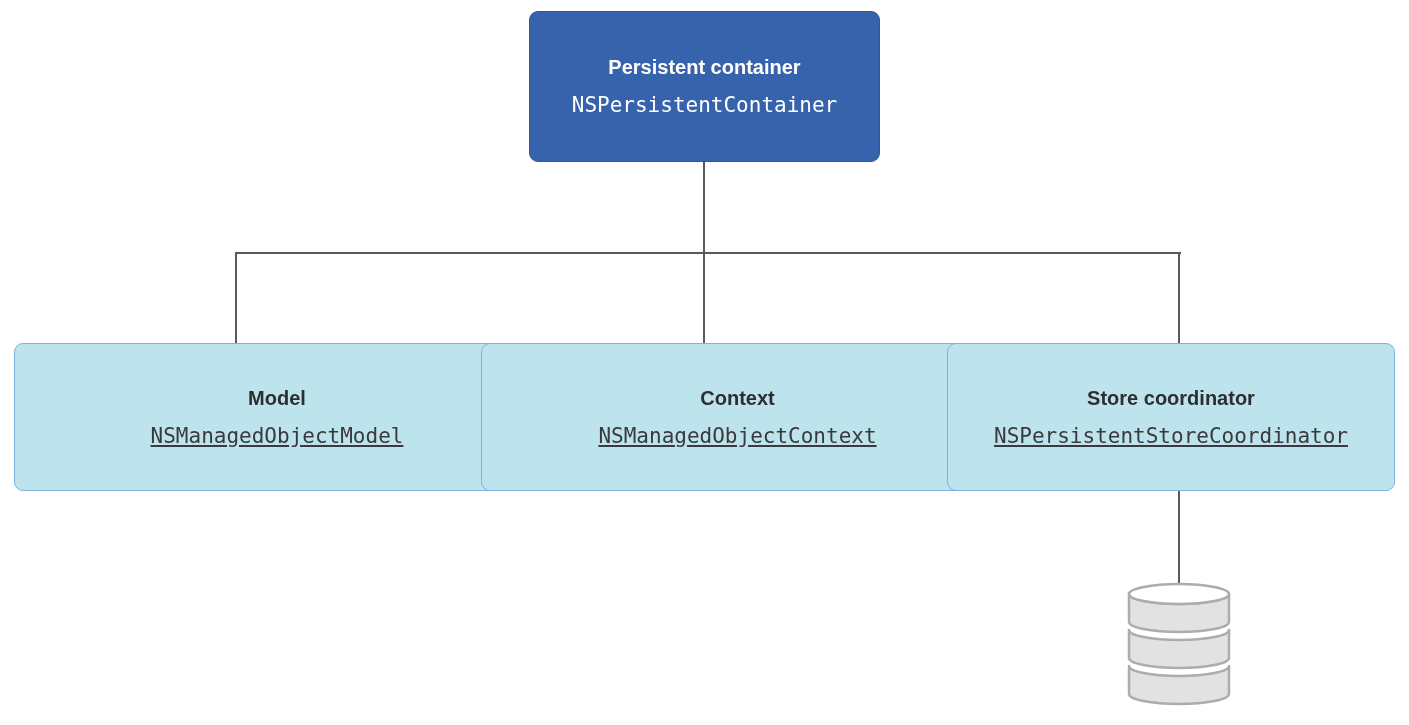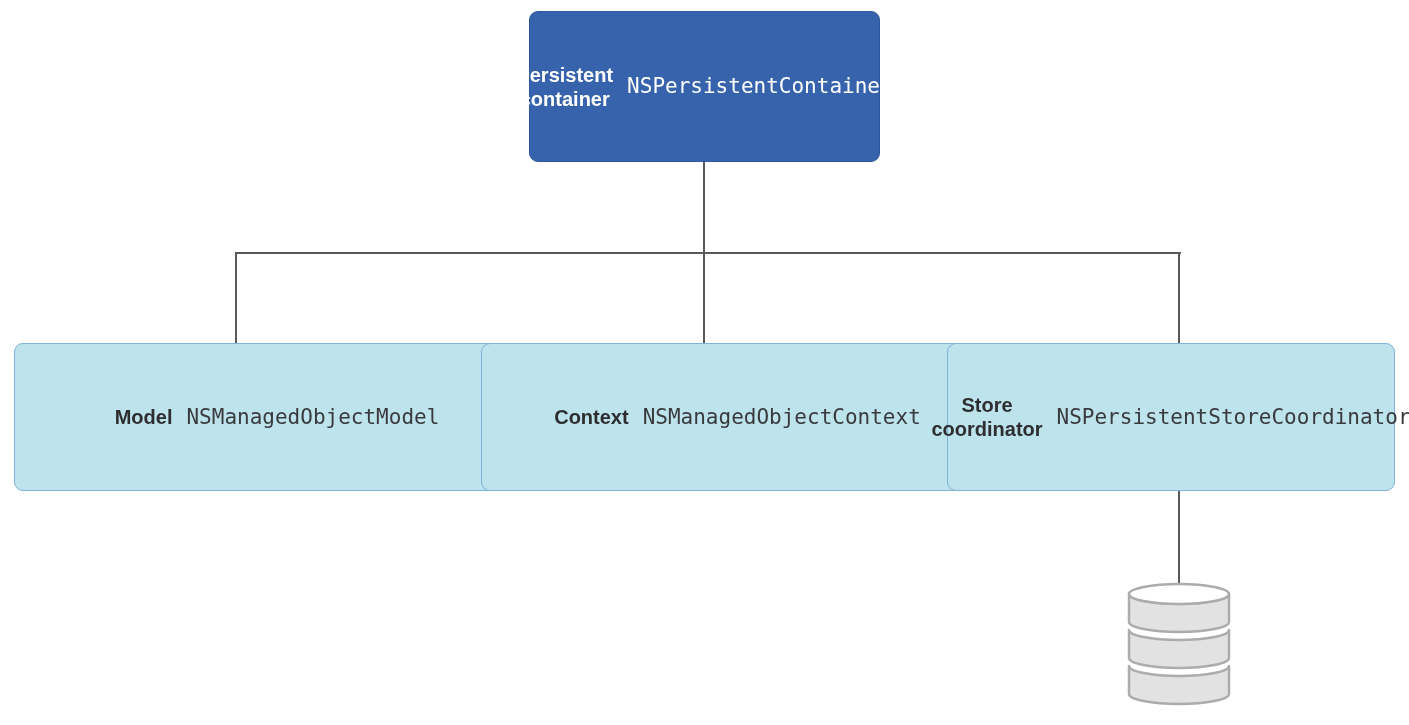--- a/index.html
+++ b/index.html
@@ -21,21 +21,21 @@
     position:relative;
     width:1409px;
     height:725px;
     background:var(--color-background);
     font-family:"Liberation Sans", sans-serif;
     overflow:hidden;
   }
   .node{
     position:absolute;
     display:flex;
-    flex-direction:row;
+    flex-direction:column;
     align-items:center;
     justify-content:center;
     gap:14px;
     border-radius:9px;
     text-align:center;
   }
   .node .title{
     font-weight:bold;
     font-size:20px;
     line-height:24px;
@@ -51,21 +51,21 @@
     border:1px solid var(--color-root-border);
   }
   .node-root .title{color:var(--color-root-text);}
   .node-root .code{color:var(--color-root-text);}
   .node-child{
     height:148px; top:343px;
     background:var(--color-child-fill);
     border:1.5px solid var(--color-child-border);
   }
   .node-child .title{color:var(--color-child-title);}
-  .node-child .code{color:var(--color-child-code);}
+  .node-child .code{color:var(--color-child-code);text-decoration:underline;}
   .node-model{left:14px; width:526px;}
   .node-context{left:481px; width:513px;}
   .node-store{left:947px; width:448px;}
   .line{
     position:absolute;
     background:var(--color-connector);
   }
   .line.v{width:2px;}
   .line.h{height:2px;}
   .db-icon{

